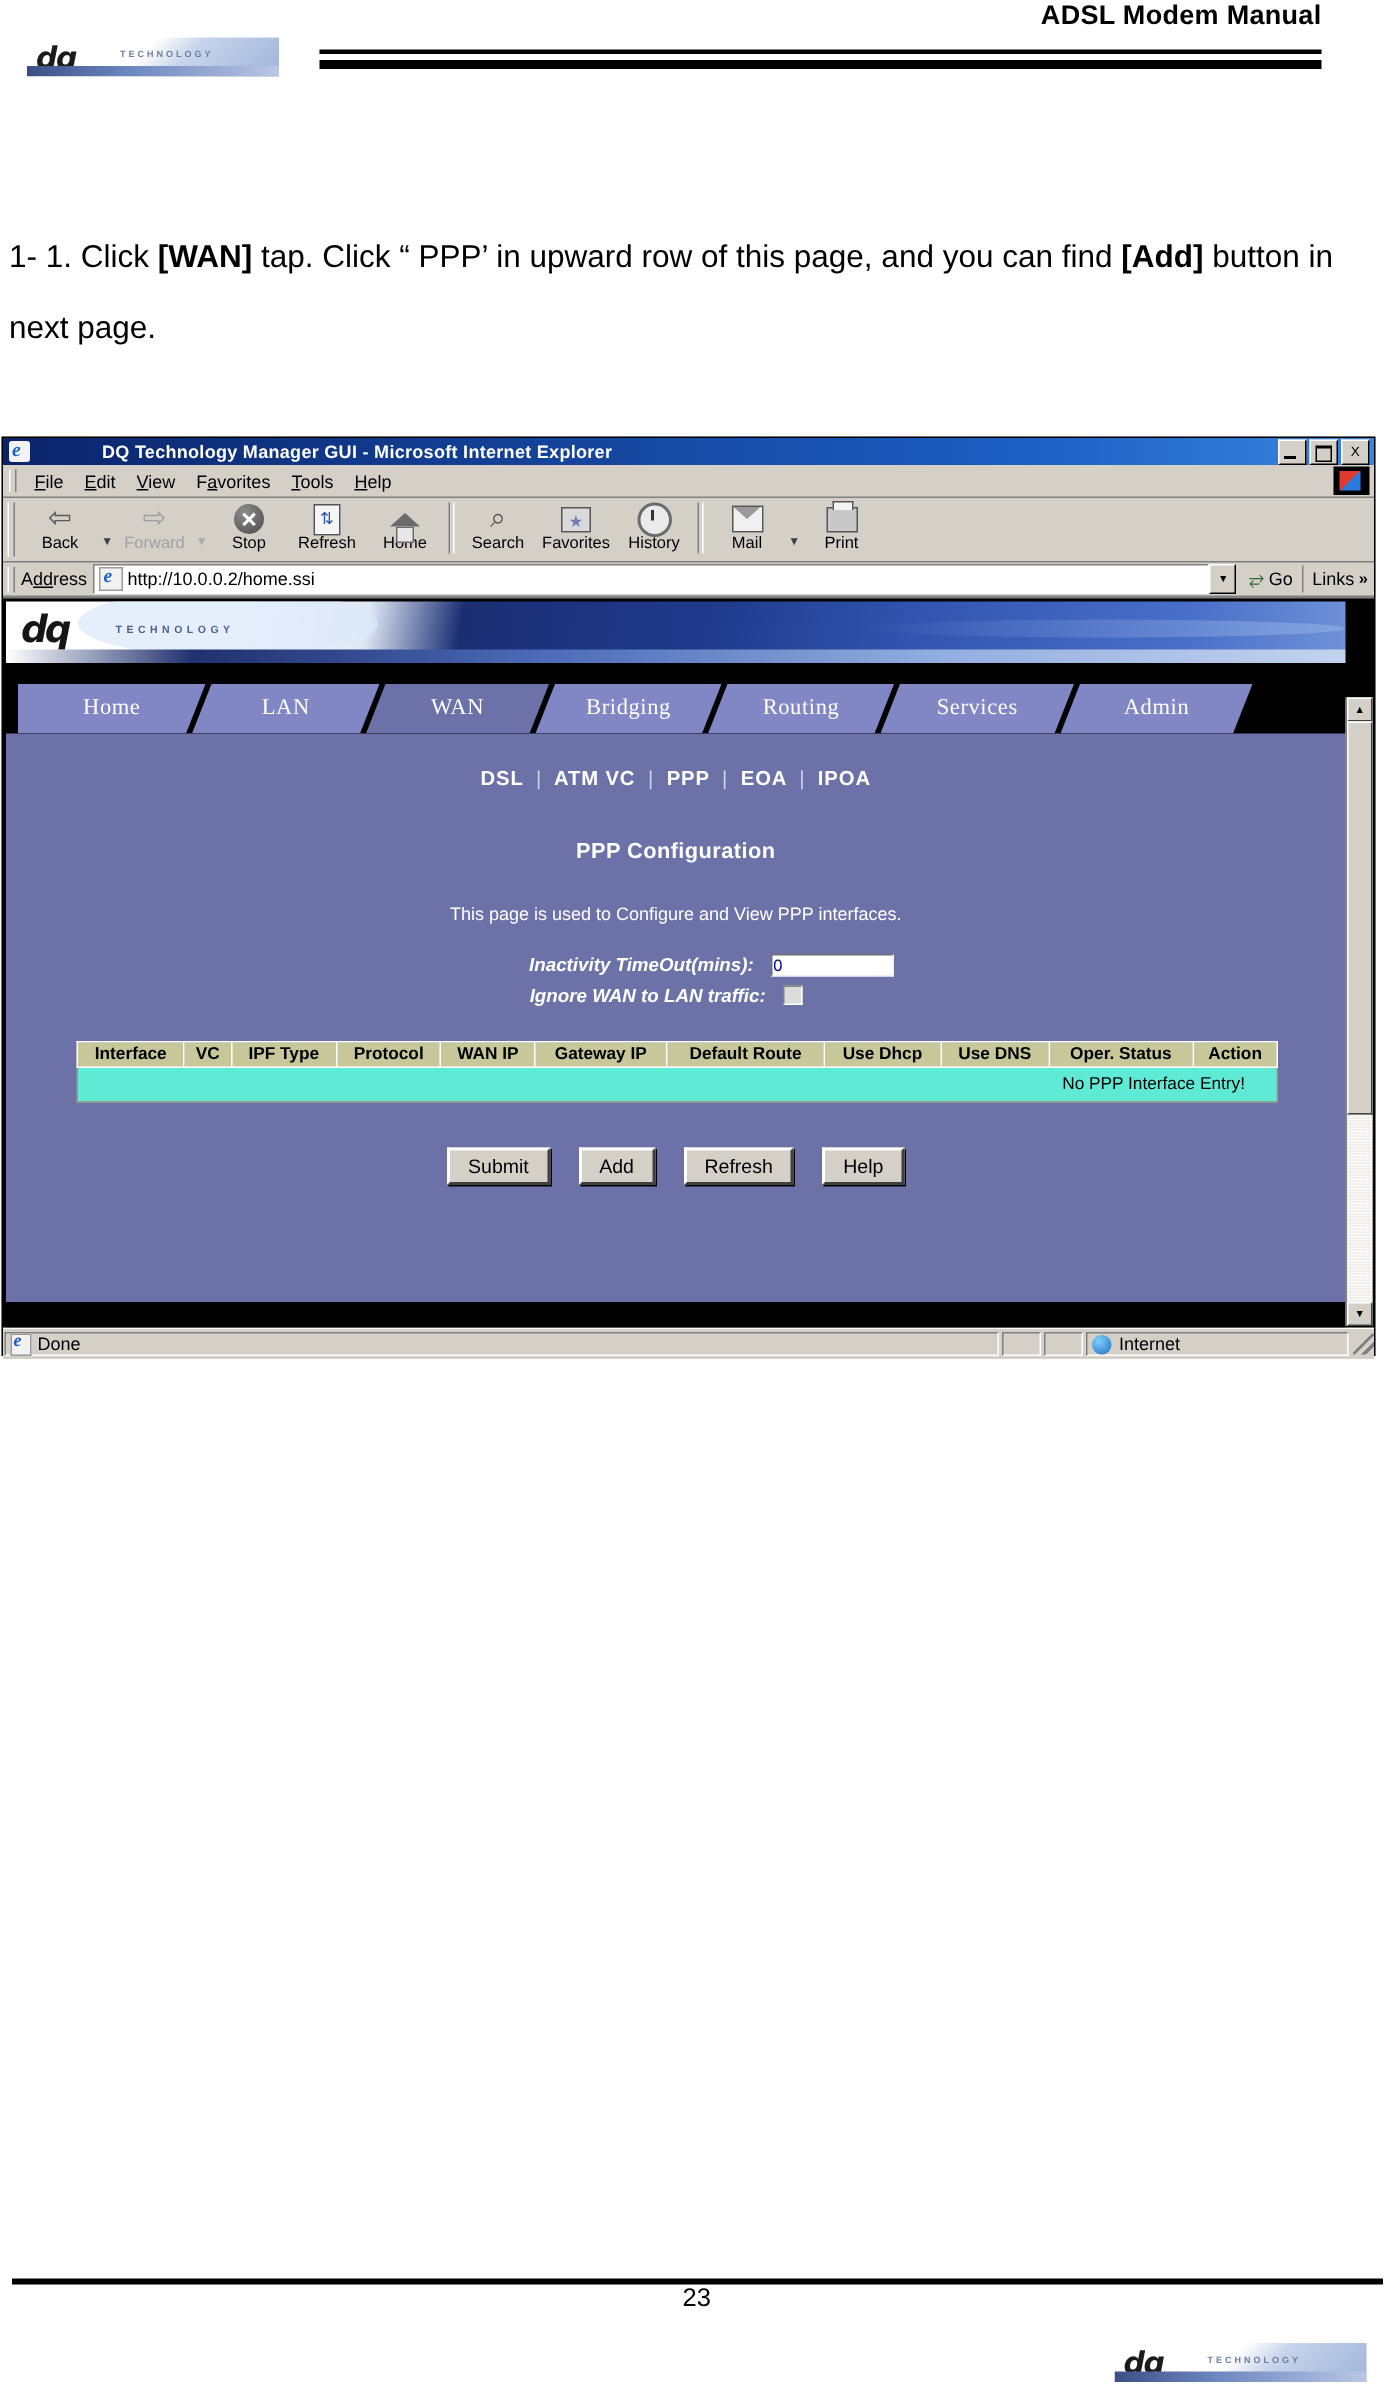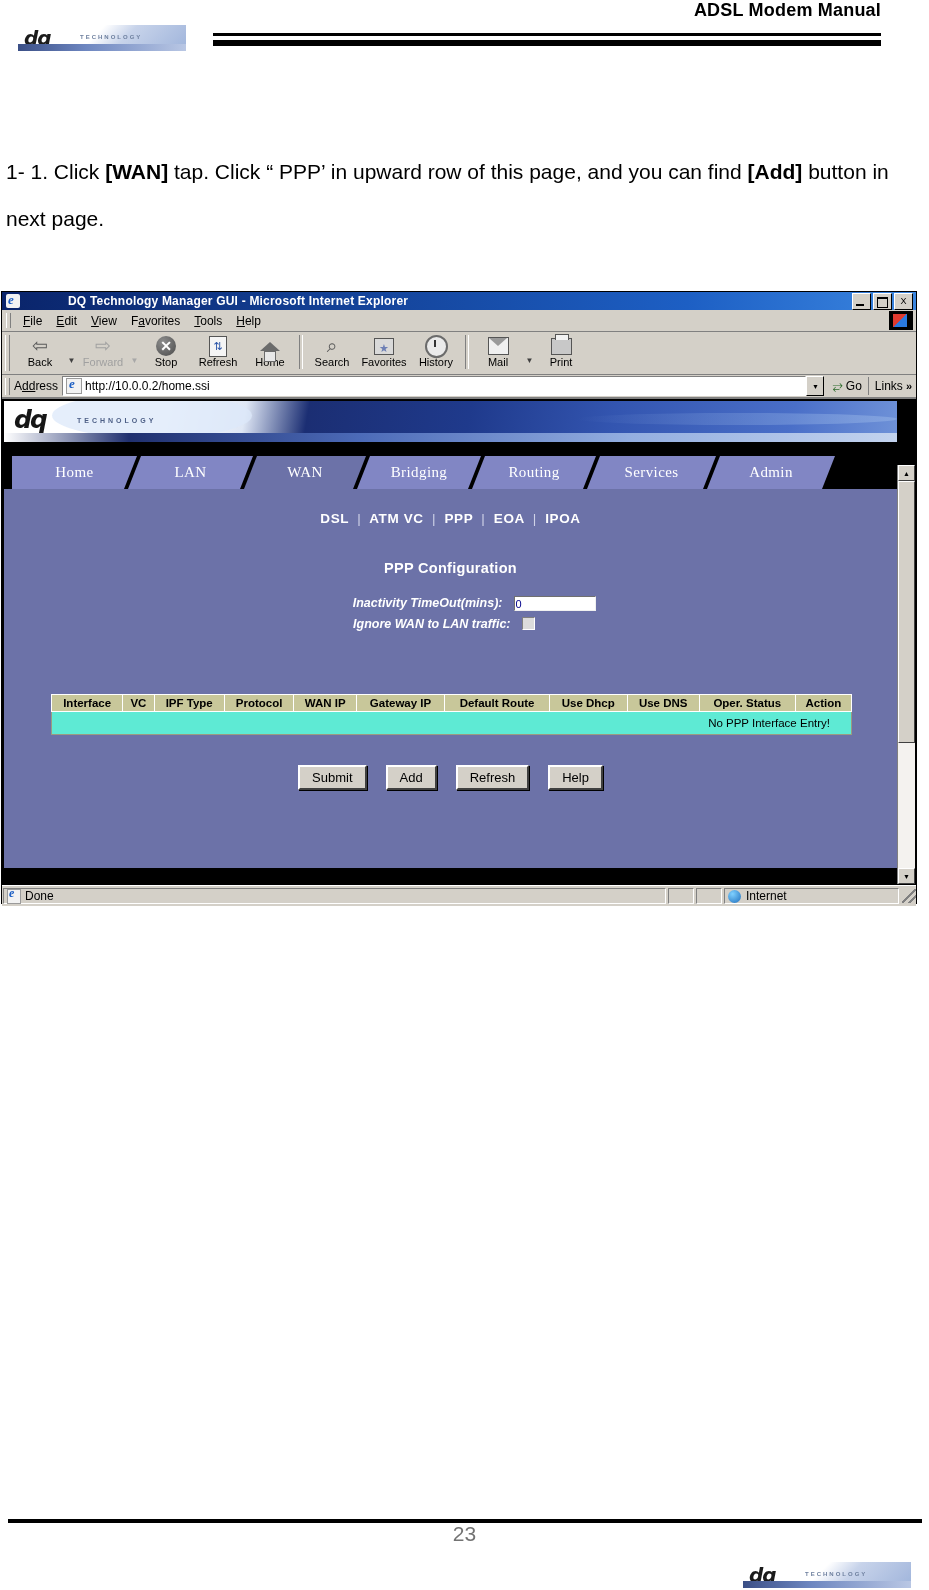--- a/index.html
+++ b/index.html
@@ -779,22 +779,22 @@
     top: 1519px;
     width: 914px;
     height: 4px;
     background: #000;
   }
   .page-number {
     position: absolute;
     left: 0; right: 0;
     top: 1522px;
     text-align: center;
-    font-size: 21px;
-    color: #737373;
+    font-size: 17px;
+    color: #000000;
   }
   .doc-footer-logo {
     position: absolute;
     right: 18px;
     top: 1562px;
     width: 168px;
     height: 26px;
     background: linear-gradient(135deg, #ffffff 0%, #ffffff 45%, #c7d3ea 62%, #9fb4db 100%);
     overflow: hidden;
   }
@@ -985,20 +985,21 @@
           <a href="#">ATM VC</a>
           <span class="sep">|</span>
           <a href="#">PPP</a>
           <span class="sep">|</span>
           <a href="#">EOA</a>
           <span class="sep">|</span>
           <a href="#">IPOA</a>
         </div>
 
         <div class="page-title">PPP Configuration</div>
+        <div class="page-desc">This page is used to Configure and View PPP interfaces.</div>
 
         <div class="form-rows">
           <div class="frow">
             <span class="flabel">Inactivity TimeOut(mins):</span>
             <input class="ftext" type="text" value="0" style="">
           </div>
           <div class="frow" style="margin-top:6px;">
             <span class="flabel">Ignore WAN to LAN traffic:</span>
             <span class="fcheck"></span>
           </div>

